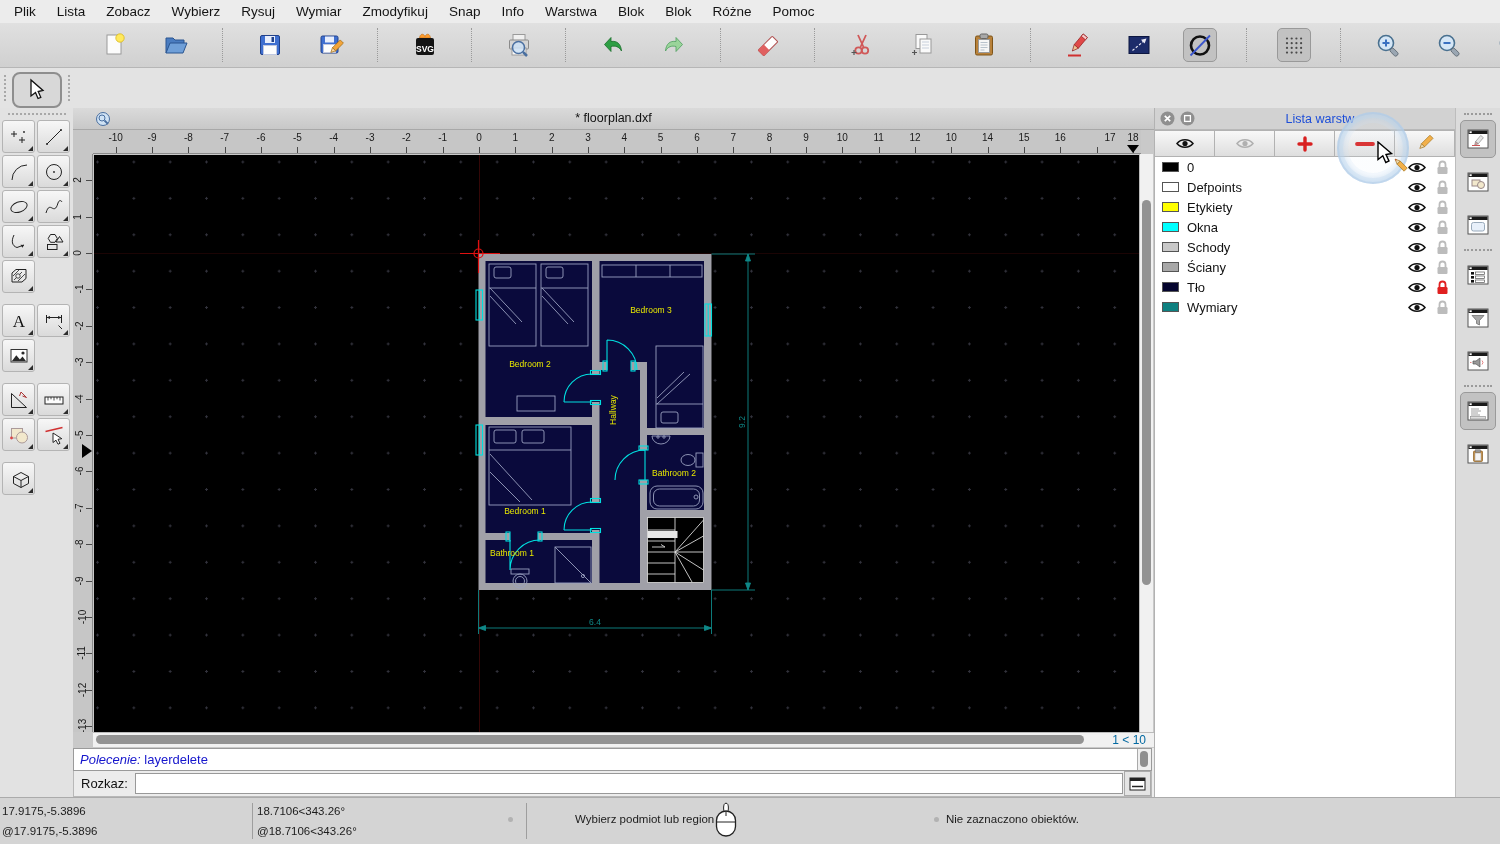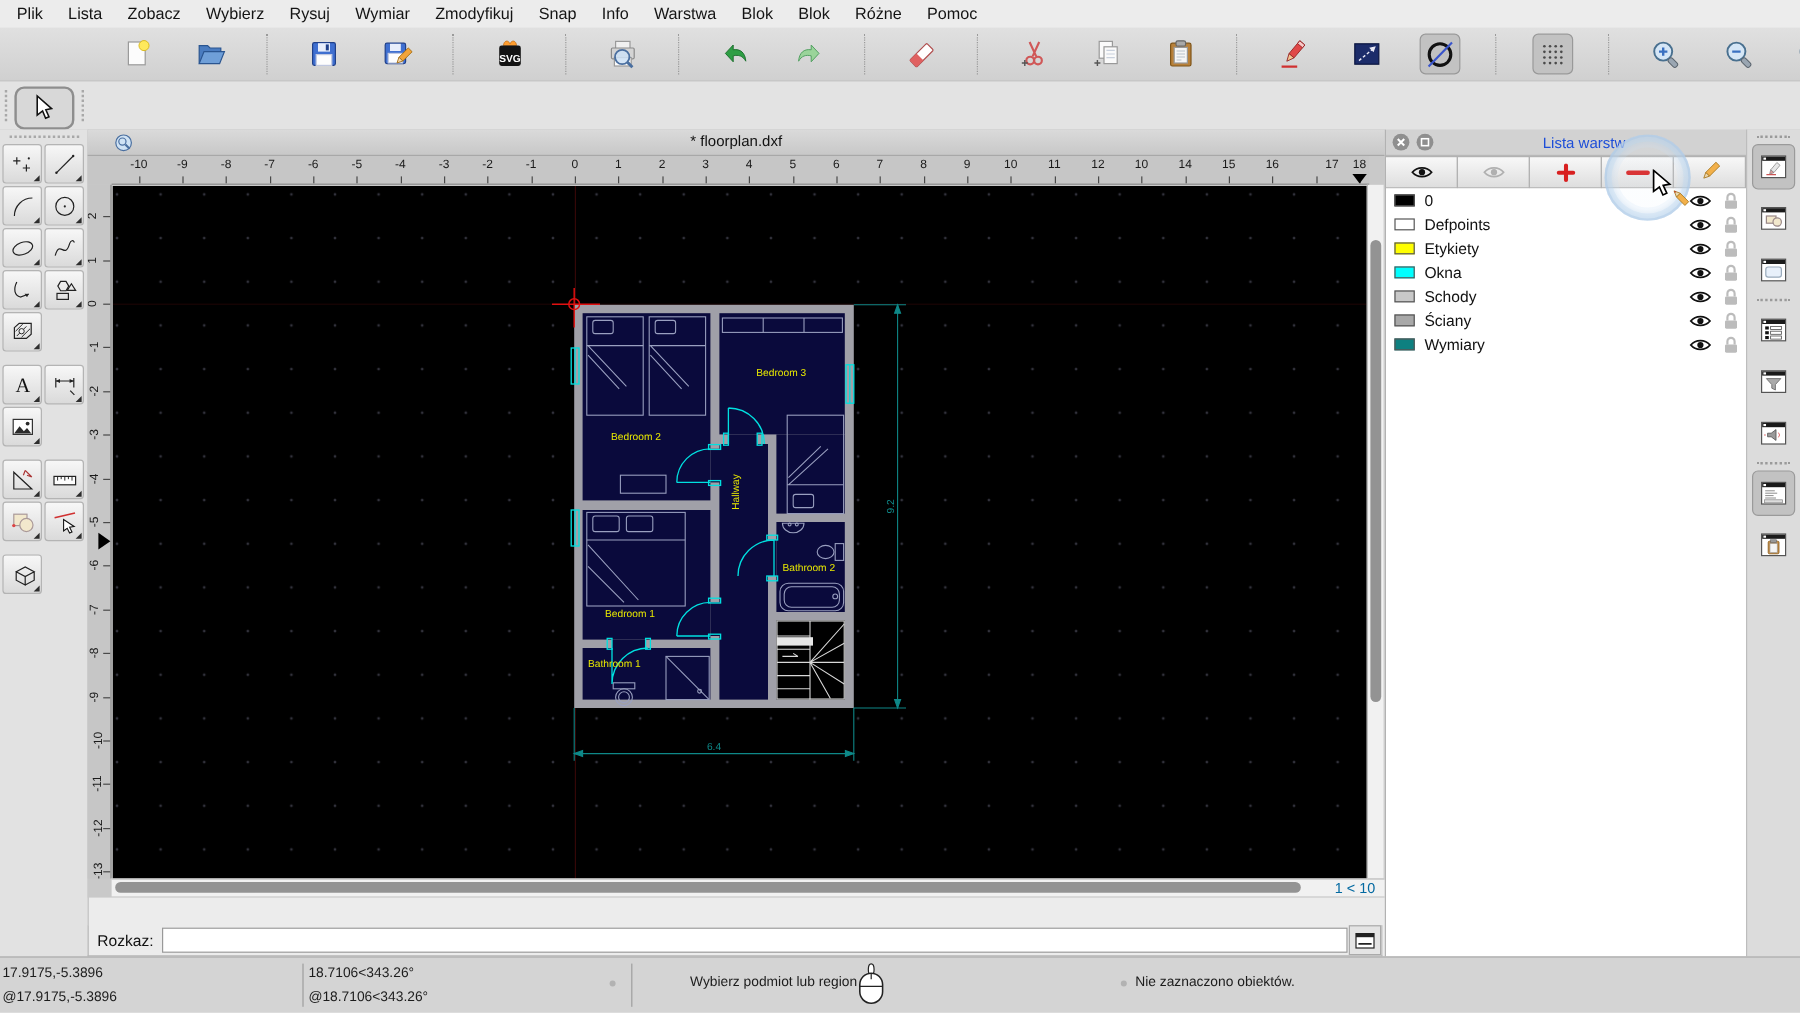--- a/index.html
+++ b/index.html
@@ -854,20 +854,36 @@
             </svg>
           </span>
           <span class="lock">
             <svg width="13" height="16" viewBox="0 0 13 16" xmlns="http://www.w3.org/2000/svg">
               <path d="M3.5 8 V5.5 a3 3 0 0 1 6 0 V8" fill="none" stroke="#bcbcbc" stroke-width="1.8"></path>
               <rect x="1.5" y="8" width="10" height="7" rx="1.2" fill="#bcbcbc"></rect>
             </svg>
           </span>
         </div>
         <div class="lrow">
+          <span class="swatch" style="background: rgb(5, 5, 46);"></span>
+          <span class="lname">Tło</span>
+          <span class="eye">
+            <svg width="20" height="15" viewBox="0 0 20 15" xmlns="http://www.w3.org/2000/svg">
+              <path d="M2 7.5 C6 2.6 14 2.6 18 7.5 C14 12.4 6 12.4 2 7.5 Z" fill="none" stroke="#111" stroke-width="1.5"></path>
+              <circle cx="10" cy="7.5" r="2.6" fill="#111"></circle>
+            </svg>
+          </span>
+          <span class="lock">
+            <svg width="13" height="16" viewBox="0 0 13 16" xmlns="http://www.w3.org/2000/svg">
+              <path d="M3.5 8 V5.5 a3 3 0 0 1 6 0 V8" fill="none" stroke="#e02020" stroke-width="1.8"></path>
+              <rect x="1.5" y="8" width="10" height="7" rx="1.2" fill="#e02020"></rect>
+            </svg>
+          </span>
+        </div>
+        <div class="lrow">
           <span class="swatch" style="background: rgb(14, 128, 128);"></span>
           <span class="lname">Wymiary</span>
           <span class="eye">
             <svg width="20" height="15" viewBox="0 0 20 15" xmlns="http://www.w3.org/2000/svg">
               <path d="M2 7.5 C6 2.6 14 2.6 18 7.5 C14 12.4 6 12.4 2 7.5 Z" fill="none" stroke="#111" stroke-width="1.5"></path>
               <circle cx="10" cy="7.5" r="2.6" fill="#111"></circle>
             </svg>
           </span>
           <span class="lock">
             <svg width="13" height="16" viewBox="0 0 13 16" xmlns="http://www.w3.org/2000/svg">
@@ -959,20 +975,27 @@
             <rect x="4.5" y="5.3" width="2.2" height="1.8" fill="#fff"></rect>
             <rect x="8.5" y="10" width="9" height="10.5" rx="1" fill="#c89048" stroke="#8a5e20" stroke-width=".7"></rect>
             <rect x="10.5" y="8.8" width="5" height="2.4" fill="#999" stroke="#666" stroke-width=".5"></rect>
             <rect x="10" y="12" width="6" height="7.5" fill="#f4f4f4" stroke="#999" stroke-width=".5"></rect>
           </svg>
         </div>
       </div>
   </div>
 
   <div id="cmddock">
+    <div id="cmdhistory">
+      <span class="lbl">Polecenie:</span>
+      <span>layerdelete</span>
+      <div id="histscroll">
+          <div class="thumb"></div>
+        </div>
+    </div>
     <div id="cmdprompt">
       <span class="lbl">Rozkaz:</span>
       <input id="cmdinput" type="text" value="" style="">
       <div id="kbdbtn">
           <svg width="17" height="14" viewBox="0 0 17 14" xmlns="http://www.w3.org/2000/svg">
             <rect x="1" y="1" width="15" height="12" fill="#fff" stroke="#222"></rect>
             <rect x="1" y="1" width="15" height="3" fill="#222"></rect>
             <path d="M3 9.5 h11" stroke="#222" stroke-width="1.5"></path>
           </svg>
         </div>

